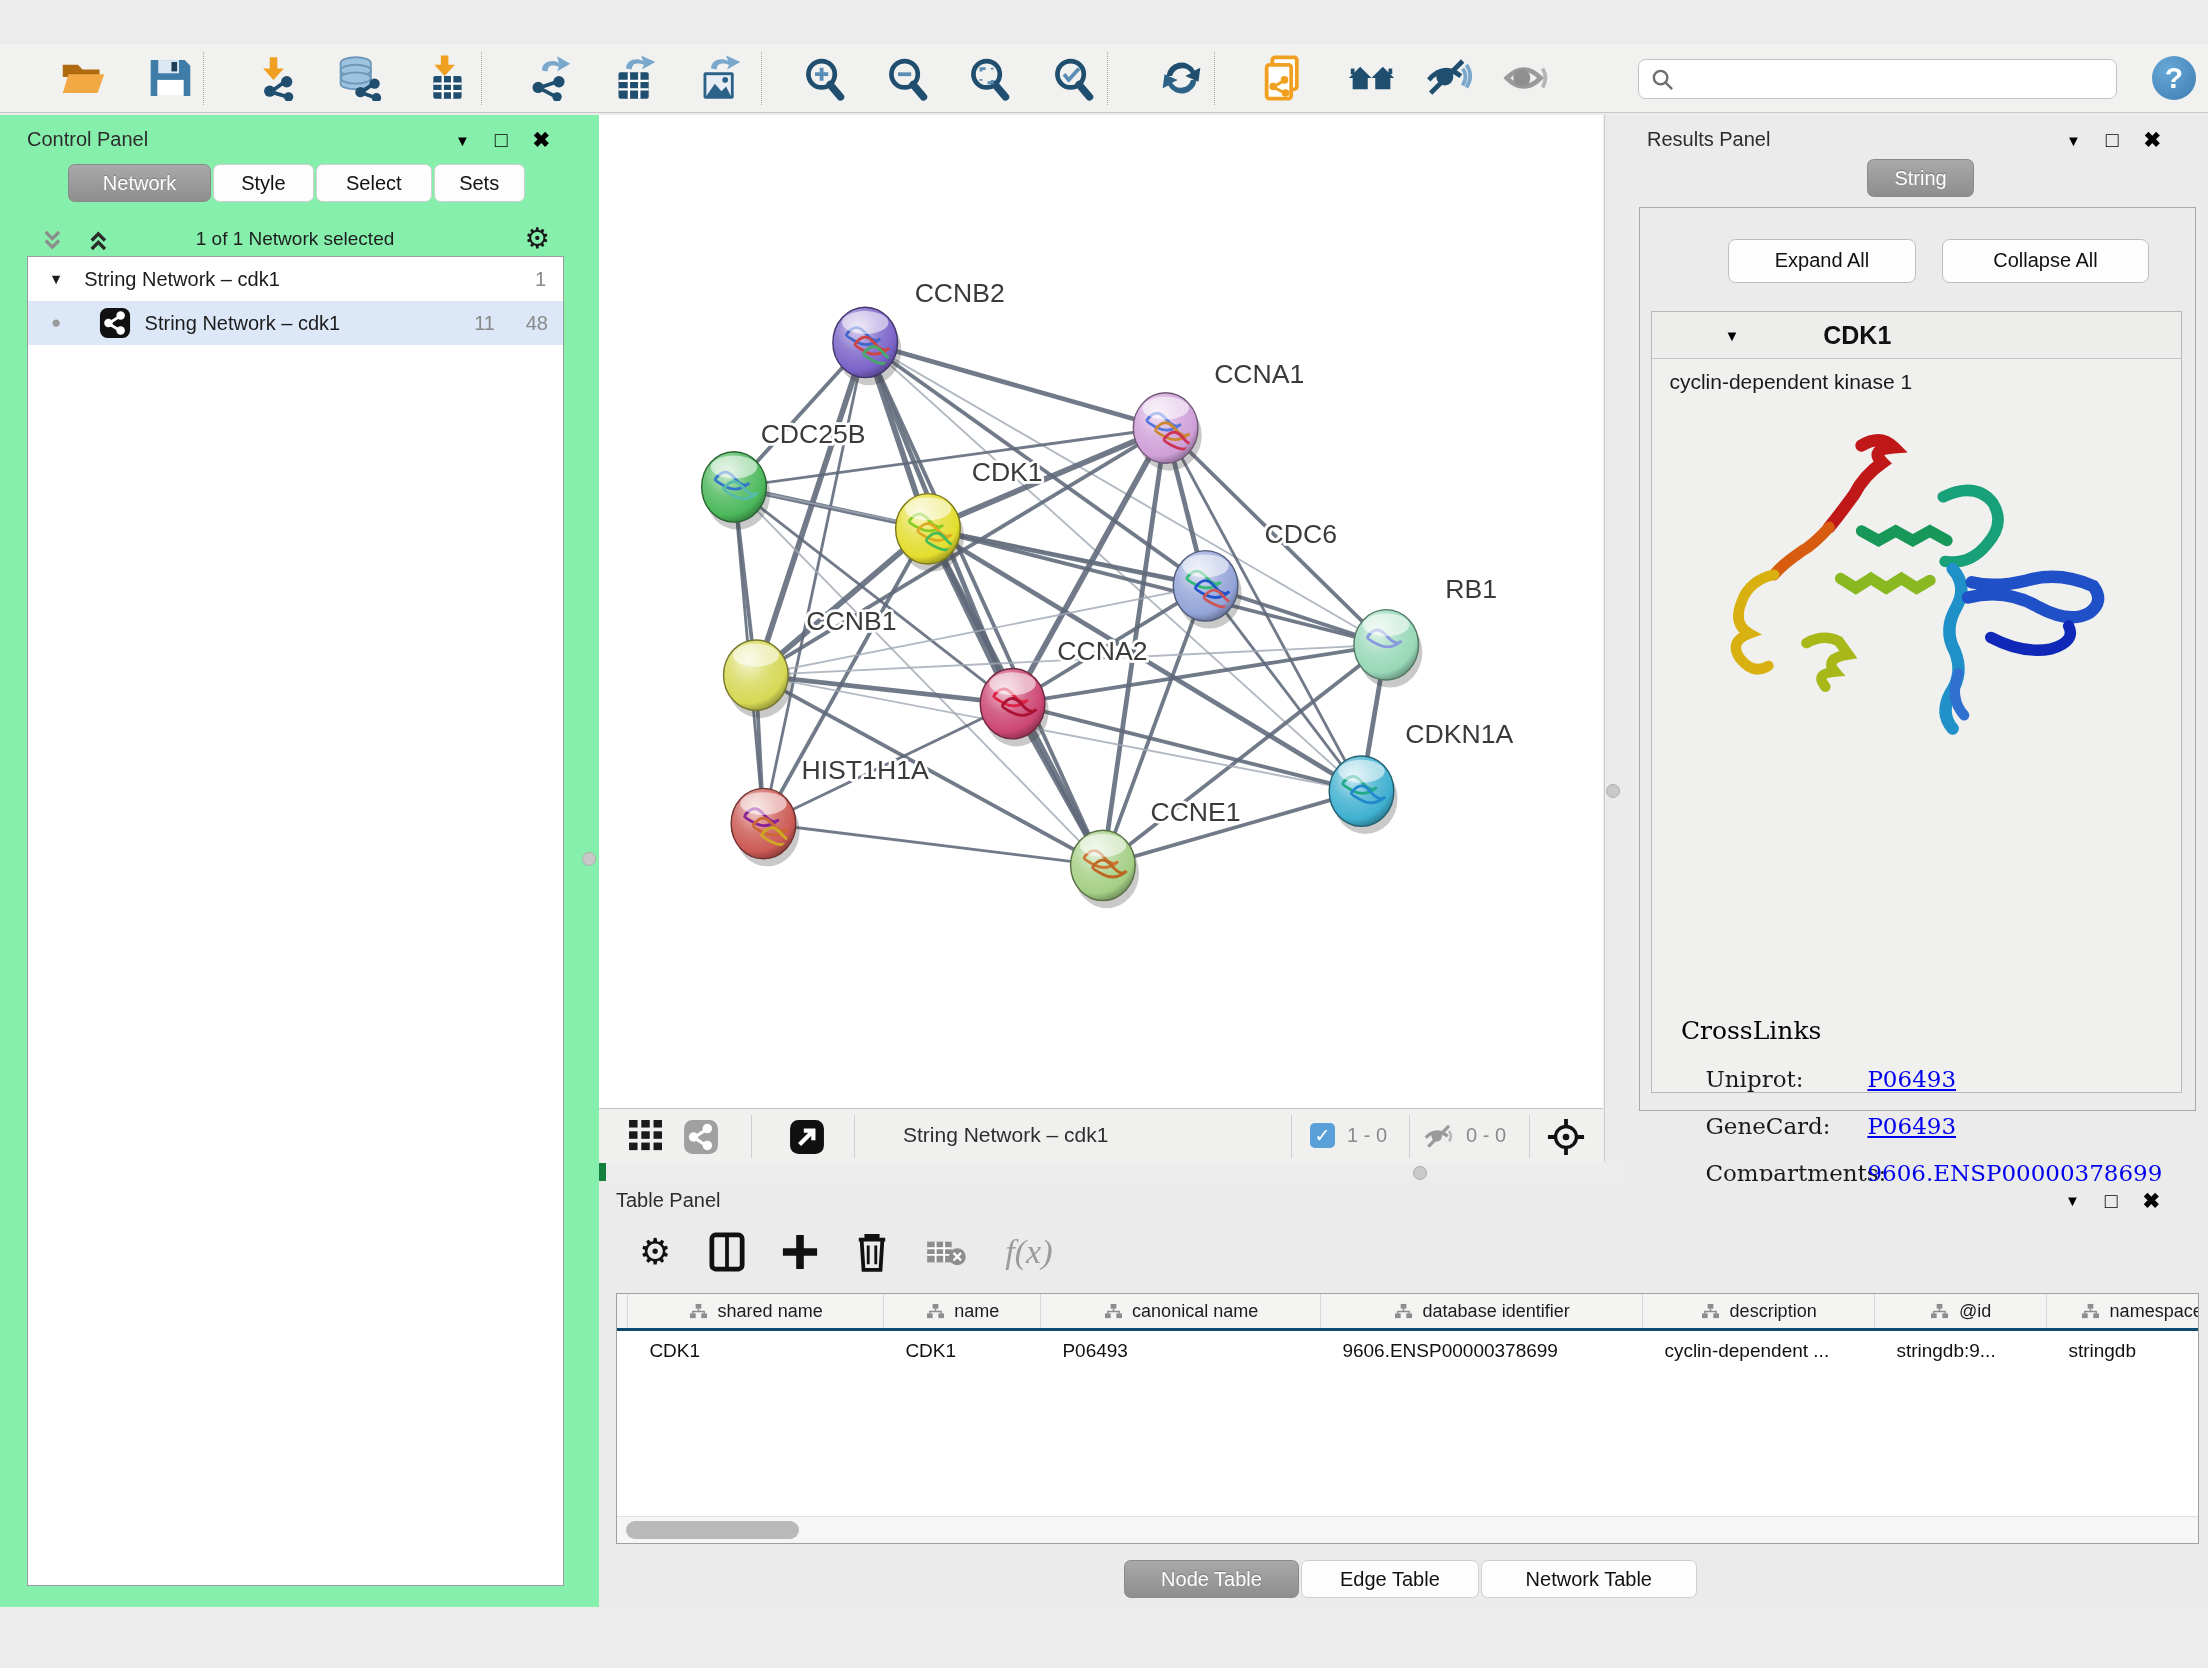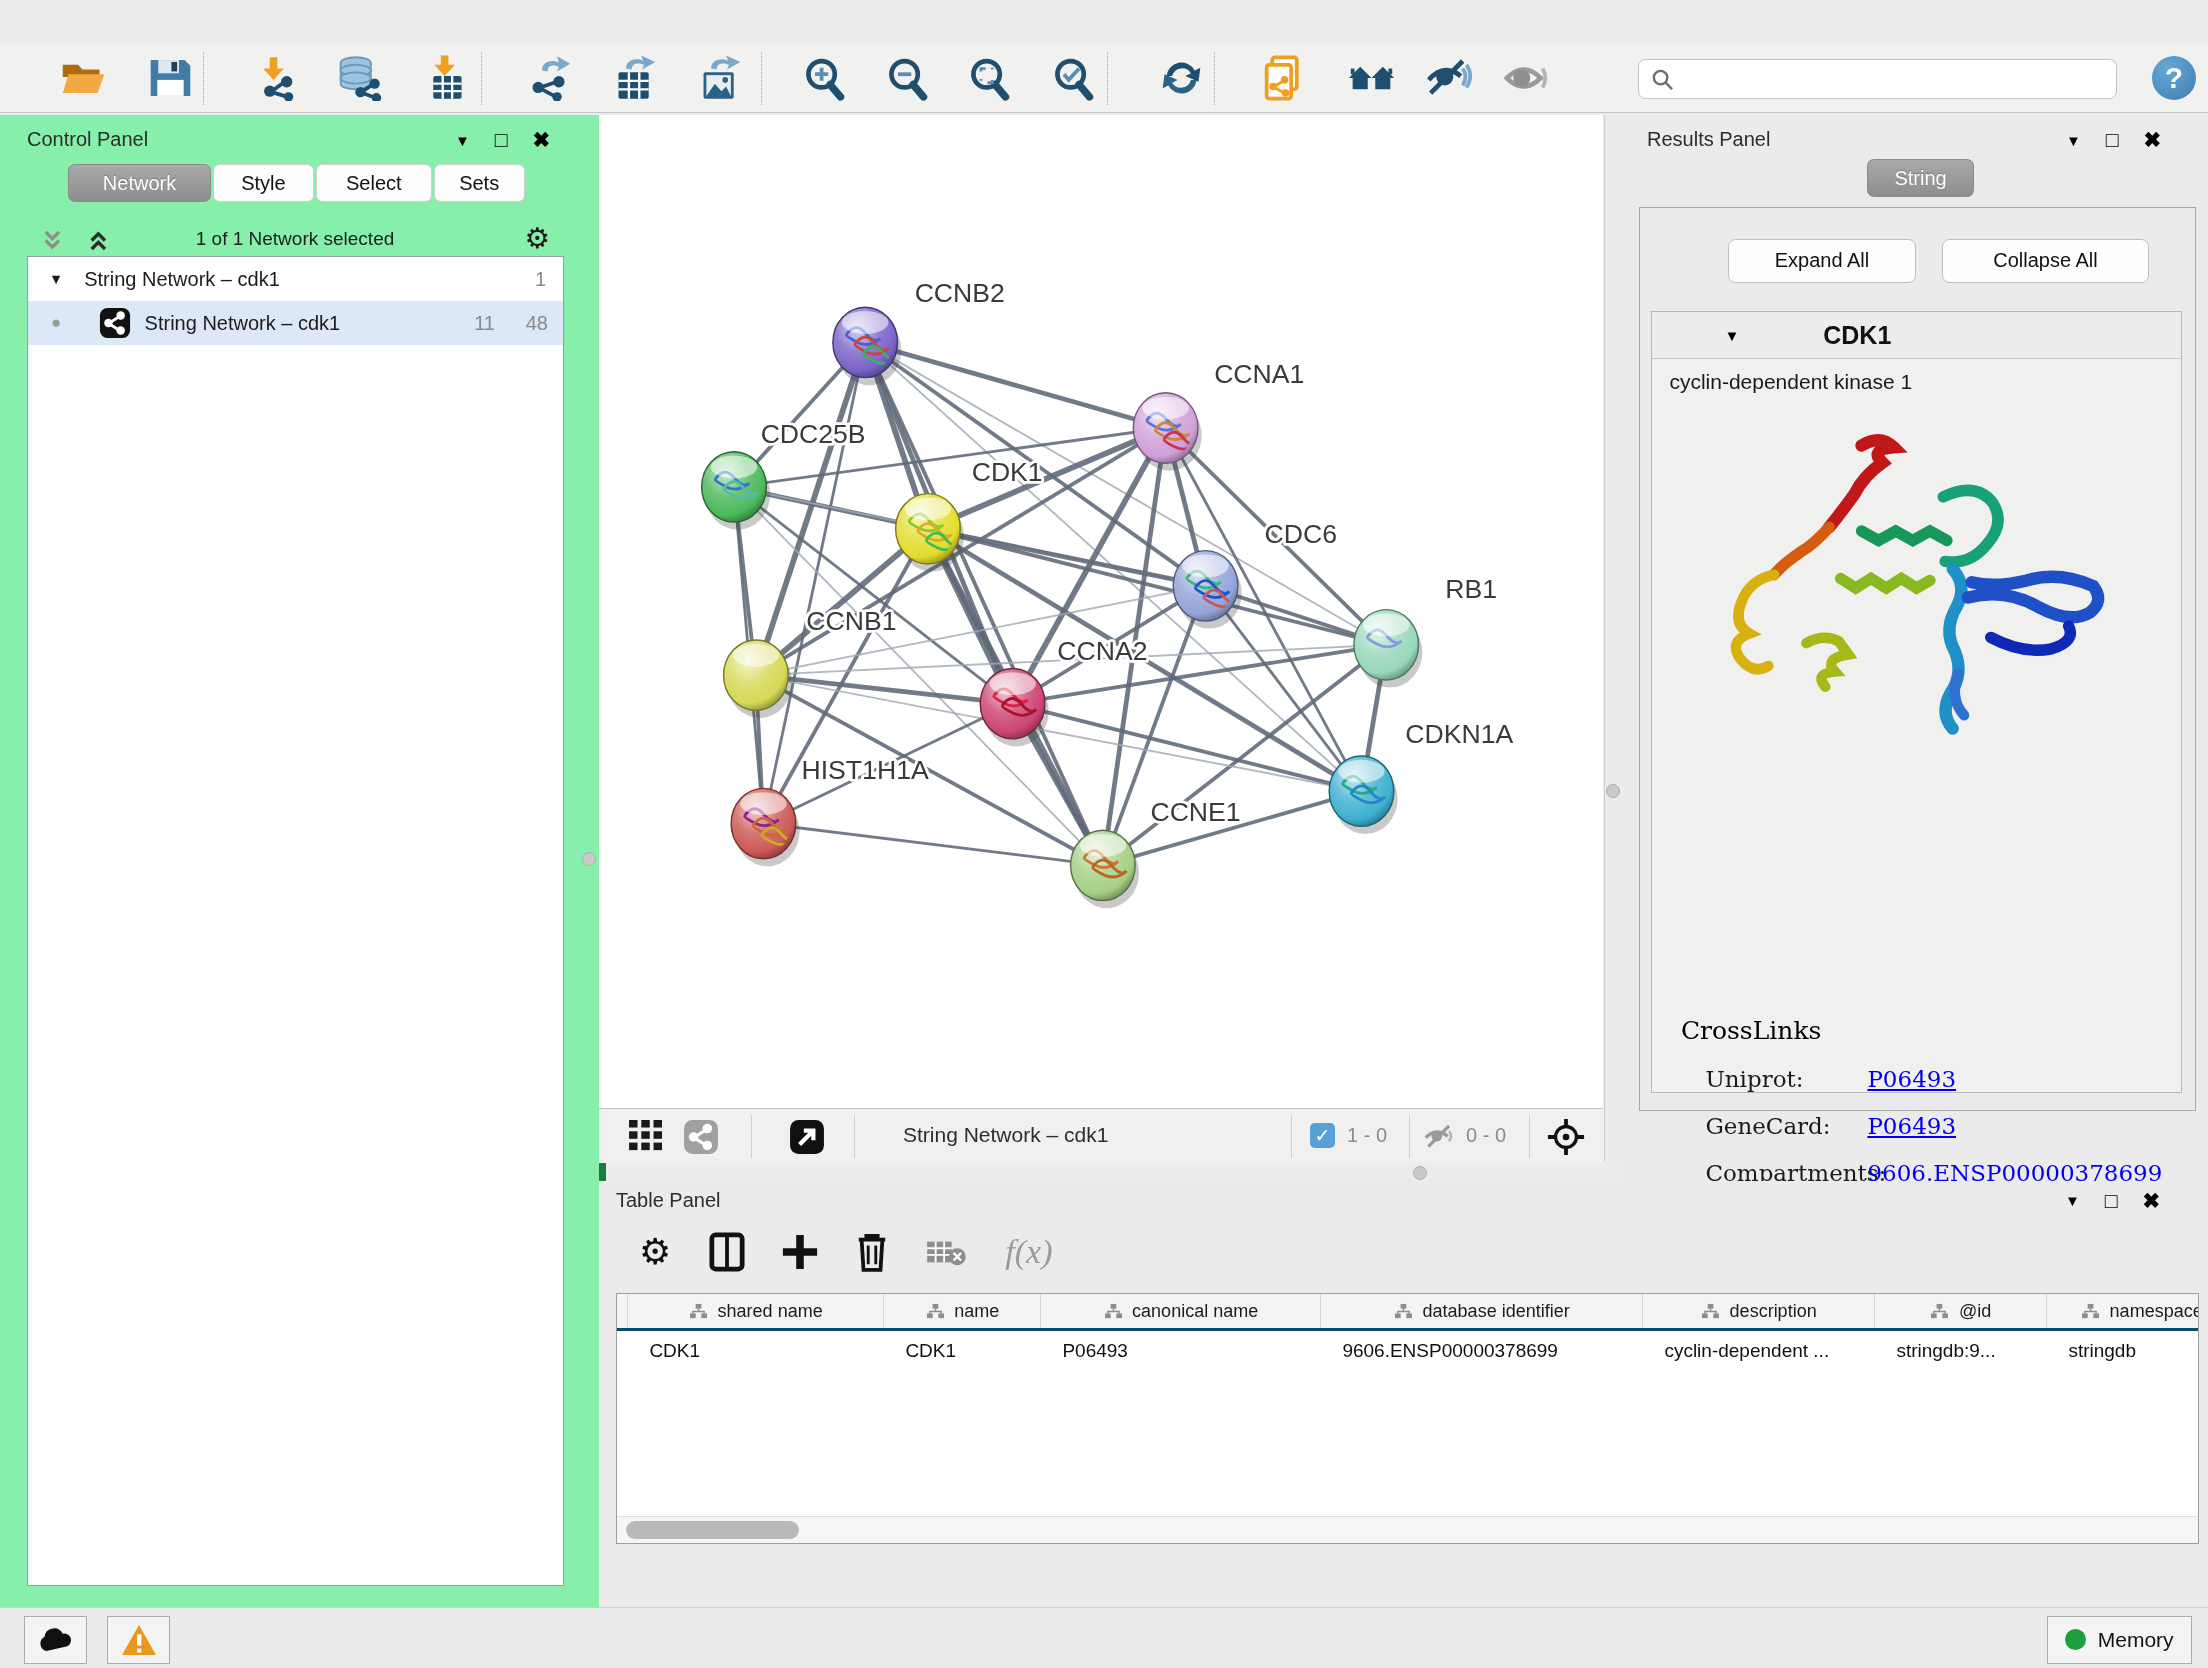--- a/index.html
+++ b/index.html
@@ -776,34 +776,19 @@
           <div class="td" style="width: 280px;">P06493</div>
           <div class="td" style="width: 322px;">9606.ENSP00000378699</div>
           <div class="td" style="width: 232px;">cyclin-dependent ...</div>
           <div class="td" style="width: 172px;">stringdb:9...</div>
           <div class="td" style="width: 190px;">stringdb</div>
         </div>
       <div id="tp-hscroll">
         <div id="tp-thumb"></div>
       </div>
     </div>
+    <div id="tp-tabs">
+      <span class="tab sel" style="width:175px">Node Table</span><span class="tab" style="width:178px;margin-left:1.9px">Edge Table</span><span class="tab" style="width:216px;margin-left:1.9px">Network Table</span>
+    </div>
   </div>
 
-  <div class="abs" id="statusbar">
-    <div class="sb-btn" style="left:24px;width:61px">
-      <svg width="38" height="27" viewBox="0 0 40 28">
-        <path d="M10 26 a8 8 0 0 1 -2 -15 a10 10 0 0 1 19 -3 a7 7 0 0 1 5 13 z" fill="#111"></path>
-      </svg>
-    </div>
-    <div class="sb-btn" style="left:107px;width:61px">
-      <svg width="38" height="34" viewBox="0 0 40 36">
-        <path d="M20 2 L38 34 H2 Z" fill="#e89820"></path>
-        <rect x="18" y="12" width="4.5" height="12" fill="#fff"></rect>
-        <rect x="18" y="27" width="4.5" height="4.5" fill="#fff"></rect>
-      </svg>
-    </div>
-    <div class="sb-btn" style="left:2047px;width:143px;gap:11.4px">
-      <span style="width:21px;height:21px;border-radius:50%;background:#1f9e3f;display:inline-block"></span>
-      <span style="font-size:21px;color:#111">Memory</span>
-    </div>
-  </div>
 </div>
 
 
 </body></html>

